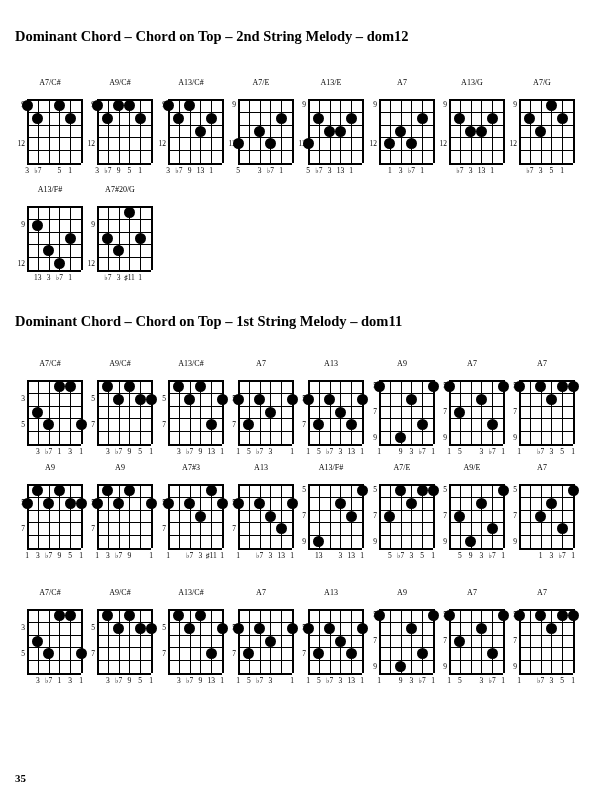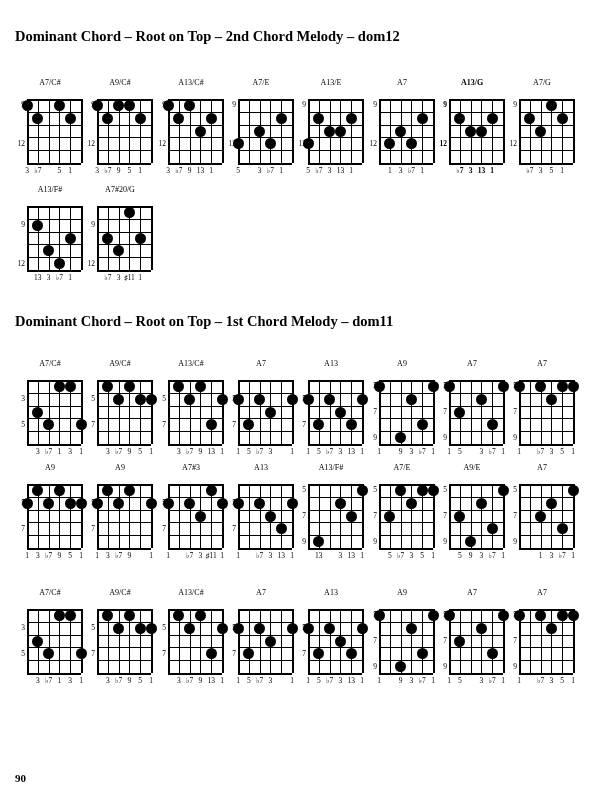--- a/index.html
+++ b/index.html
@@ -15,21 +15,21 @@
   .grid .hline.edge { height: 1.5px; }
   .grid .vline.edge { width: 1.5px; }
   .dot { position: absolute; width: 11px; height: 11px; border-radius: 50%; background: #000; }
   .fret-label { position: absolute; left: 0; width: 10px; text-align: right; font-size: 7.5px; }
   .bottom-label { position: absolute; top: 88px; width: 12px; text-align: center; font-size: 7.5px; white-space: nowrap; }
 </style>
 </head>
 <body>
 
 <div id="page">
-    <div class="title" style="top: 28px;">Dominant Chord – Root on Top – 2nd Chord Melody – dom12</div>
+    <div class="title" style="top: 28px;">Dominant Chord – Chord on Top – 2nd String Melody – dom12</div>
     <div class="diagram" style="left: 15px; top: 78px;">
       <div class="chord-name">A7/C#</div>
       <div class="grid">
         <div class="hline edge" style="top: 0px;"></div>
         <div class="hline" style="top: 12.8px;"></div>
         <div class="hline" style="top: 25.6px;"></div>
         <div class="hline" style="top: 38.4px;"></div>
         <div class="hline" style="top: 51.2px;"></div>
         <div class="hline edge" style="top: 64px;"></div>
         <div class="vline edge" style="left: 0px;"></div>
@@ -184,21 +184,21 @@
         <div class="dot" style="left: 5.3px; top: 39.3px;"></div>
         <div class="dot" style="left: 26.9px; top: 39.3px;"></div>
       </div>
       <div class="fret-label" style="top: 22.4px;">9</div>
       <div class="fret-label" style="top: 60.8px;">12</div>
       <div class="bottom-label" style="left: 16.8px;">1</div>
       <div class="bottom-label" style="left: 27.6px;">3</div>
       <div class="bottom-label" style="left: 38.4px;">♭7</div>
       <div class="bottom-label" style="left: 49.2px;">1</div>
     </div>
-    <div class="diagram" style="left: 437px; top: 78px; font-weight: bold;">
+    <div class="diagram" style="left: 437px; top: 78px;">
       <div class="chord-name">A13/G</div>
       <div class="grid">
         <div class="hline edge" style="top: 0px;"></div>
         <div class="hline" style="top: 12.8px;"></div>
         <div class="hline" style="top: 25.6px;"></div>
         <div class="hline" style="top: 38.4px;"></div>
         <div class="hline" style="top: 51.2px;"></div>
         <div class="hline edge" style="top: 64px;"></div>
         <div class="vline edge" style="left: 0px;"></div>
         <div class="vline" style="left: 10.8px;"></div>
@@ -292,21 +292,21 @@
         <div class="dot" style="left: 37.7px; top: 26.5px;"></div>
         <div class="dot" style="left: 16.1px; top: 39.3px;"></div>
       </div>
       <div class="fret-label" style="top: 35.2px;">9</div>
       <div class="fret-label" style="top: 73.6px;">12</div>
       <div class="bottom-label" style="left: 16.8px;">♭7</div>
       <div class="bottom-label" style="left: 27.6px;">3</div>
       <div class="bottom-label" style="left: 38.4px;">♯11</div>
       <div class="bottom-label" style="left: 49.2px;">1</div>
     </div>
-    <div class="title" style="top: 313px;">Dominant Chord – Root on Top – 1st Chord Melody – dom11</div>
+    <div class="title" style="top: 313px;">Dominant Chord – Chord on Top – 1st String Melody – dom11</div>
     <div class="diagram" style="left: 15px; top: 359px;">
       <div class="chord-name">A7/C#</div>
       <div class="grid">
         <div class="hline edge" style="top: 0px;"></div>
         <div class="hline" style="top: 12.8px;"></div>
         <div class="hline" style="top: 25.6px;"></div>
         <div class="hline" style="top: 38.4px;"></div>
         <div class="hline" style="top: 51.2px;"></div>
         <div class="hline edge" style="top: 64px;"></div>
         <div class="vline edge" style="left: 0px;"></div>
@@ -1002,13 +1002,13 @@
       <div class="fret-label" style="top: 22.4px;">5</div>
       <div class="fret-label" style="top: 48px;">7</div>
       <div class="fret-label" style="top: 73.6px;">9</div>
       <div class="bottom-label" style="left: 6px;">1</div>
       <div class="bottom-label" style="left: 27.6px;">♭7</div>
       <div class="bottom-label" style="left: 38.4px;">3</div>
       <div class="bottom-label" style="left: 49.2px;">5</div>
       <div class="bottom-label" style="left: 60px;">1</div>
     </div>
   </div>
-<div class="page-num">90</div>
+<div class="page-num">35</div>
 
 </body></html>

